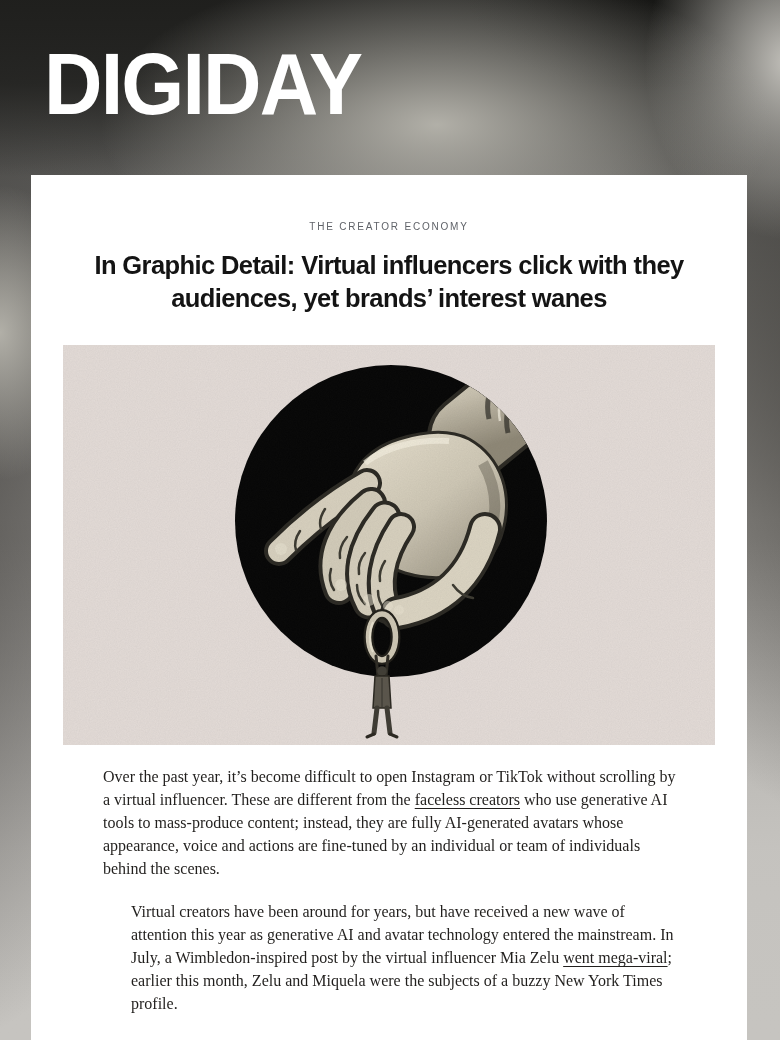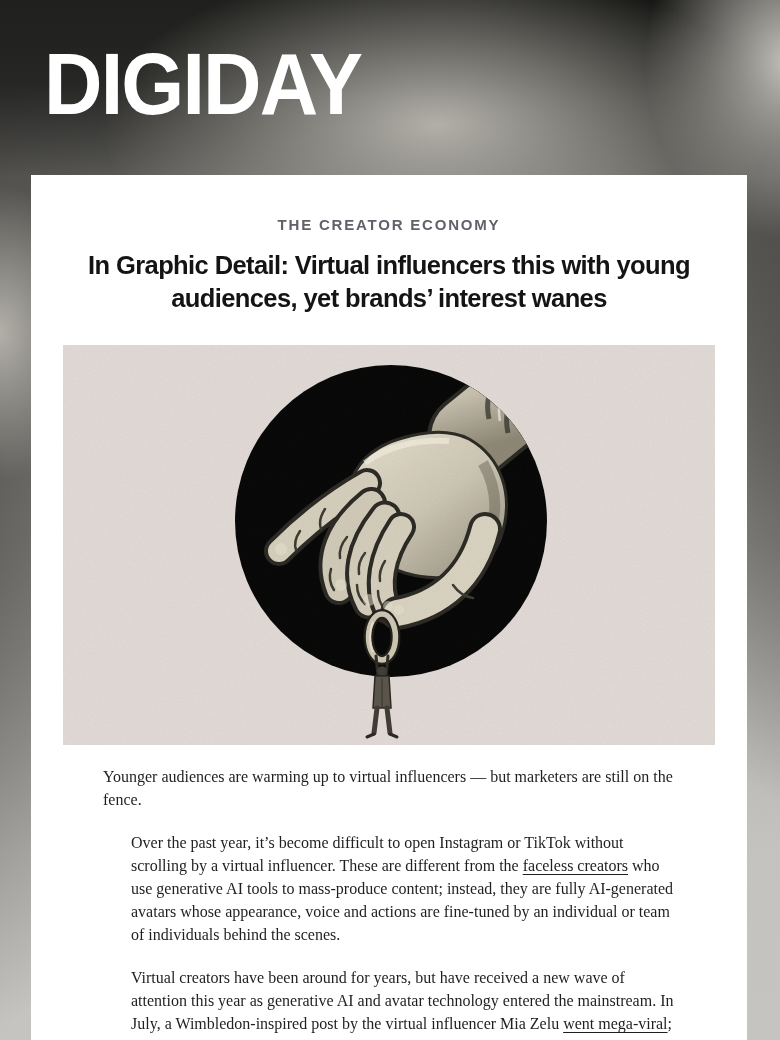--- a/index.html
+++ b/index.html
@@ -35,22 +35,22 @@
     cursor:pointer;user-select:none;
   }
 
   .card{
     position:absolute;left:31px;top:175px;width:716px;height:1120px;
     background:var(--card-bg,#fff);
     padding-top:41px;
   }
   .eyebrow-row{text-align:center;}
   .eyebrow{
-    display:inline-block;font-size:15px;line-height:11px;letter-spacing:1.8px;
-    color:var(--eyebrow,#5f6268);text-decoration:none;text-transform:uppercase;font-weight:bold;
+    display:inline-block;font-size:10px;line-height:11px;letter-spacing:1.8px;
+    color:var(--eyebrow,#5f6268);text-decoration:none;text-transform:uppercase;
   }
   .headline{
     margin:15px 28px 0;text-align:center;
     font-size:25.5px;line-height:33px;font-weight:bold;letter-spacing:-.6px;
     color:var(--headline,#141414);
   }
   .hero{margin:30px auto 0;width:652px;height:400px;display:block;}
   .hero svg{display:block;}
 
   .body-copy{margin:20px 69px 0 72px;}
@@ -72,21 +72,21 @@
 <header class="masthead">
   <div class="logo">DIGIDAY</div>
 </header>
 
 <main class="card">
 
   <div class="eyebrow-row">
     <a href="#" class="eyebrow">THE CREATOR ECONOMY</a>
   </div>
 
-  <h1 class="headline">In Graphic Detail: Virtual influencers this with young audiences, yet brands’ interest wanes</h1>
+  <h1 class="headline">In Graphic Detail: Virtual influencers click with they audiences, yet brands’ interest wanes</h1>
 
   <figure class="hero" aria-label="Robotic wooden mannequin hand inside a black circle, pinching a chain link from which a tiny person hangs">
     <svg viewBox="0 0 652 400" width="652" height="400" role="img">
       <defs>
         <clipPath id="circleClip">
             <circle cx="328" cy="176" r="156"></circle>
           </clipPath>
         <linearGradient id="gArm" x1="0" y1="0" x2="0.35" y2="1">
           <stop offset="0" stop-color="#e9e2d0"></stop>
             <stop offset="0.55" stop-color="#c9c2b0"></stop>
@@ -170,18 +170,17 @@
         <path d="M314,363 L311,388" stroke="#3f3c34" stroke-width="5" stroke-linecap="round"></path>
         <path d="M324,363 L327,388" stroke="#3f3c34" stroke-width="5" stroke-linecap="round"></path>
         <path d="M311,389 L304,392 M327,389 L334,392" stroke="#2b2821" stroke-width="3" stroke-linecap="round"></path>
       </g>
 
       <rect width="652" height="400" filter="url(#grain)" opacity="0.5"></rect>
     </svg>
   </figure>
 
   <div class="body-copy">
-    <p><span>Younger audiences are warming up to virtual influencers — but marketers are still on the fence.</span></p>
     <p><span>Over the past year, it’s become difficult to open Instagram or TikTok without scrolling by a virtual influencer. These are different from the </span><a href="#" class="inline-link">faceless creators</a><span> who use generative AI tools to mass-produce content; instead, they are fully AI-generated avatars whose appearance, voice and actions are fine-tuned by an individual or team of individuals behind the scenes.</span></p>
     <p><span>Virtual creators have been around for years, but have received a new wave of attention this year as generative AI and avatar technology entered the mainstream. In July, a Wimbledon-inspired post by the virtual influencer Mia Zelu </span><a href="#" class="inline-link">went mega-viral</a><span>; earlier this month, Zelu and Miquela were the subjects of a buzzy New York Times profile.</span></p>
   </div>
 
 </main>
 
 </body></html>

